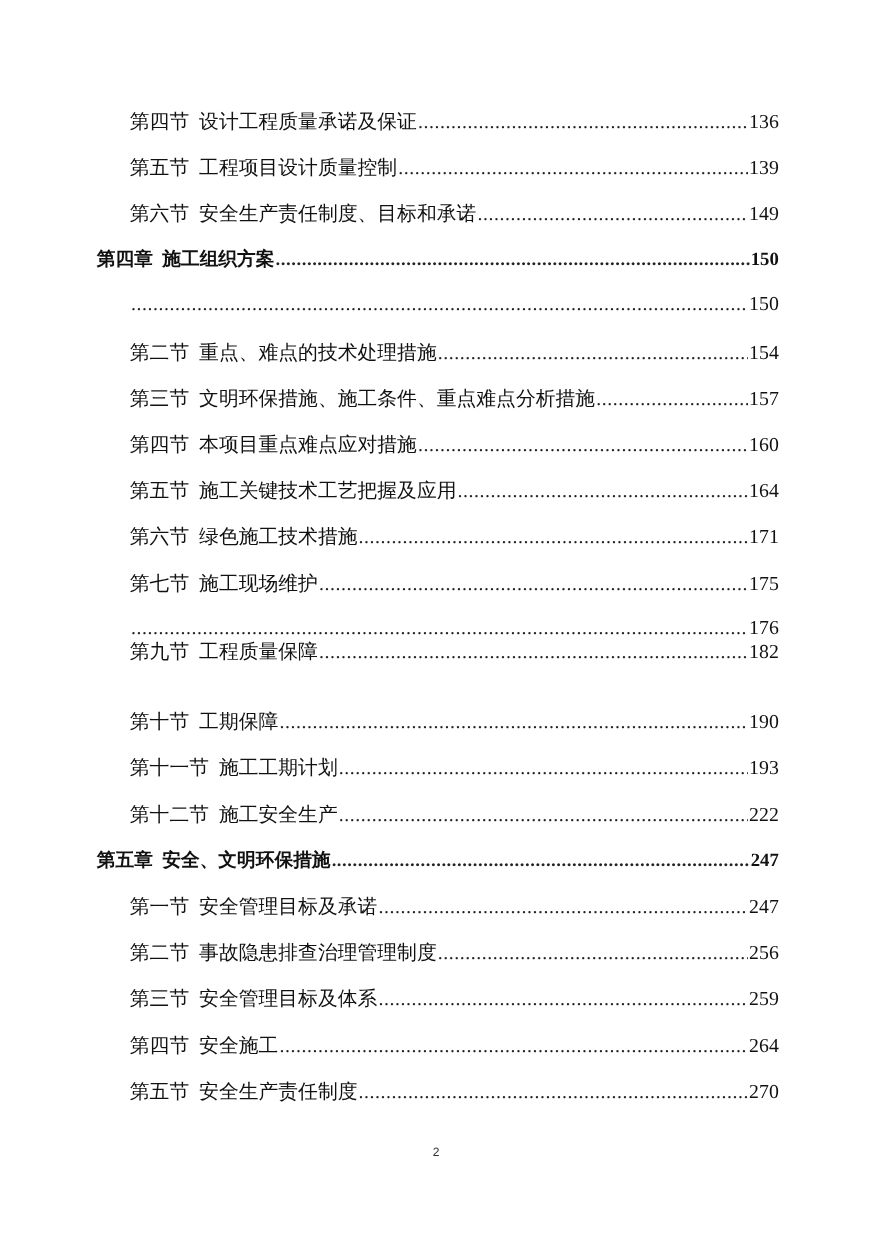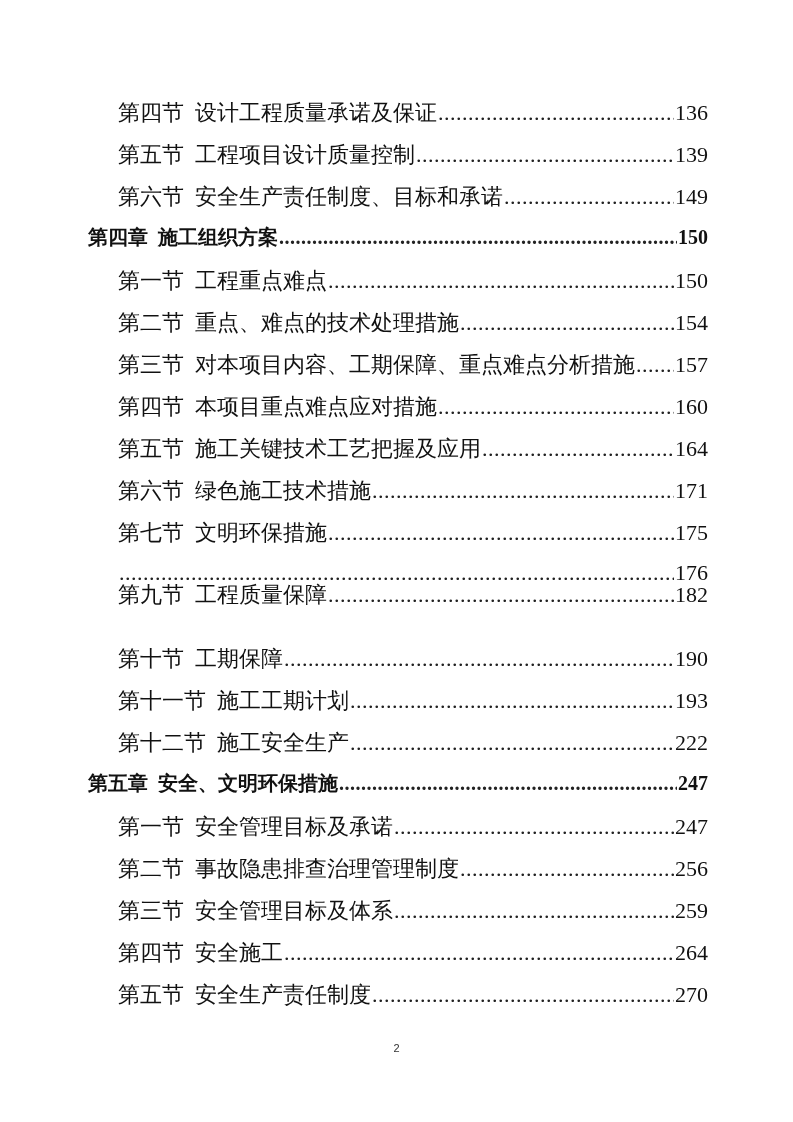--- a/index.html
+++ b/index.html
@@ -1,21 +1,21 @@
 <!DOCTYPE html>
 <html><head>
 <meta charset="utf-8">
 <style>
   html, body { margin:0; padding:0; background:#ffffff; }
   body { width:793px; height:1122px; position:relative; overflow:hidden;
          font-family:"Liberation Serif","DejaVu Serif",serif; color:#111; }
   .toc { position:absolute; left:0; top:0; width:793px; }
   .row { position:absolute; display:flex; align-items:baseline; white-space:nowrap; }
-  .row.sec { left:118px; width:590px; font-size:22px; }
-  .row.chap { left:88px; width:620px; font-size:20px; font-weight:bold; }
+  .row.sec { left:118px; width:590px; font-size:18px; }
+  .row.chap { left:88px; width:620px; font-size:17px; font-weight:bold; }
   .row .title { flex:0 0 auto; }
   .row .gap { display:inline-block; width:0.5em; }
   .row .leader { flex:1 1 auto; overflow:hidden; margin:0 1px; letter-spacing:0.5px; color:#222; }
   .row .leader::before { content:"........................................................................................................................................................................................................................................................................................................................................"; }
   .row .page { flex:0 0 auto; }
   .footer { position:absolute; top:1042px; left:0; width:793px; text-align:center;
             font-family:"Liberation Sans","DejaVu Sans",sans-serif; font-size:11px; color:#333; }
 </style>
 </head>
 <body>
@@ -35,51 +35,50 @@
     <span class="title"><span>第六节</span><span class="gap"></span><span>安全生产责任制度、目标和承诺</span></span>
     <span class="leader"></span>
     <span class="page">149</span>
   </div>
   <div class="row chap" style="top:224px">
     <span class="title"><span>第四章</span><span class="gap"></span><span>施工组织方案</span></span>
     <span class="leader"></span>
     <span class="page">150</span>
   </div>
   <div class="row sec" style="top:266px">
-    <span class="title"><span>第一节</span><span class="gap"></span><span>工程重点难点</span></span>
     <span class="leader"></span>
     <span class="page">150</span>
   </div>
   <div class="row sec" style="top:308px">
     <span class="title"><span>第二节</span><span class="gap"></span><span>重点、难点的技术处理措施</span></span>
     <span class="leader"></span>
     <span class="page">154</span>
   </div>
   <div class="row sec" style="top:350px">
-    <span class="title"><span>第三节</span><span class="gap"></span><span>对本项目内容、工期保障、重点难点分析措施</span></span>
+    <span class="title"><span>第三节</span><span class="gap"></span><span>文明环保措施、施工条件、重点难点分析措施</span></span>
     <span class="leader"></span>
     <span class="page">157</span>
   </div>
   <div class="row sec" style="top:392px">
     <span class="title"><span>第四节</span><span class="gap"></span><span>本项目重点难点应对措施</span></span>
     <span class="leader"></span>
     <span class="page">160</span>
   </div>
   <div class="row sec" style="top:434px">
     <span class="title"><span>第五节</span><span class="gap"></span><span>施工关键技术工艺把握及应用</span></span>
     <span class="leader"></span>
     <span class="page">164</span>
   </div>
   <div class="row sec" style="top:476px">
     <span class="title"><span>第六节</span><span class="gap"></span><span>绿色施工技术措施</span></span>
     <span class="leader"></span>
     <span class="page">171</span>
   </div>
   <div class="row sec" style="top:518px">
-    <span class="title"><span>第七节</span><span class="gap"></span><span>文明环保措施</span></span>
+    <span class="title"><span>第七节</span><span class="gap"></span><span>施工现场维护</span></span>
     <span class="leader"></span>
     <span class="page">175</span>
   </div>
   <div class="row sec" style="top:560px">
     <span class="leader"></span>
     <span class="page">176</span>
   </div>
   <div class="row sec" style="top:580px">
     <span class="title"><span>第九节</span><span class="gap"></span><span>工程质量保障</span></span>
     <span class="leader"></span>

